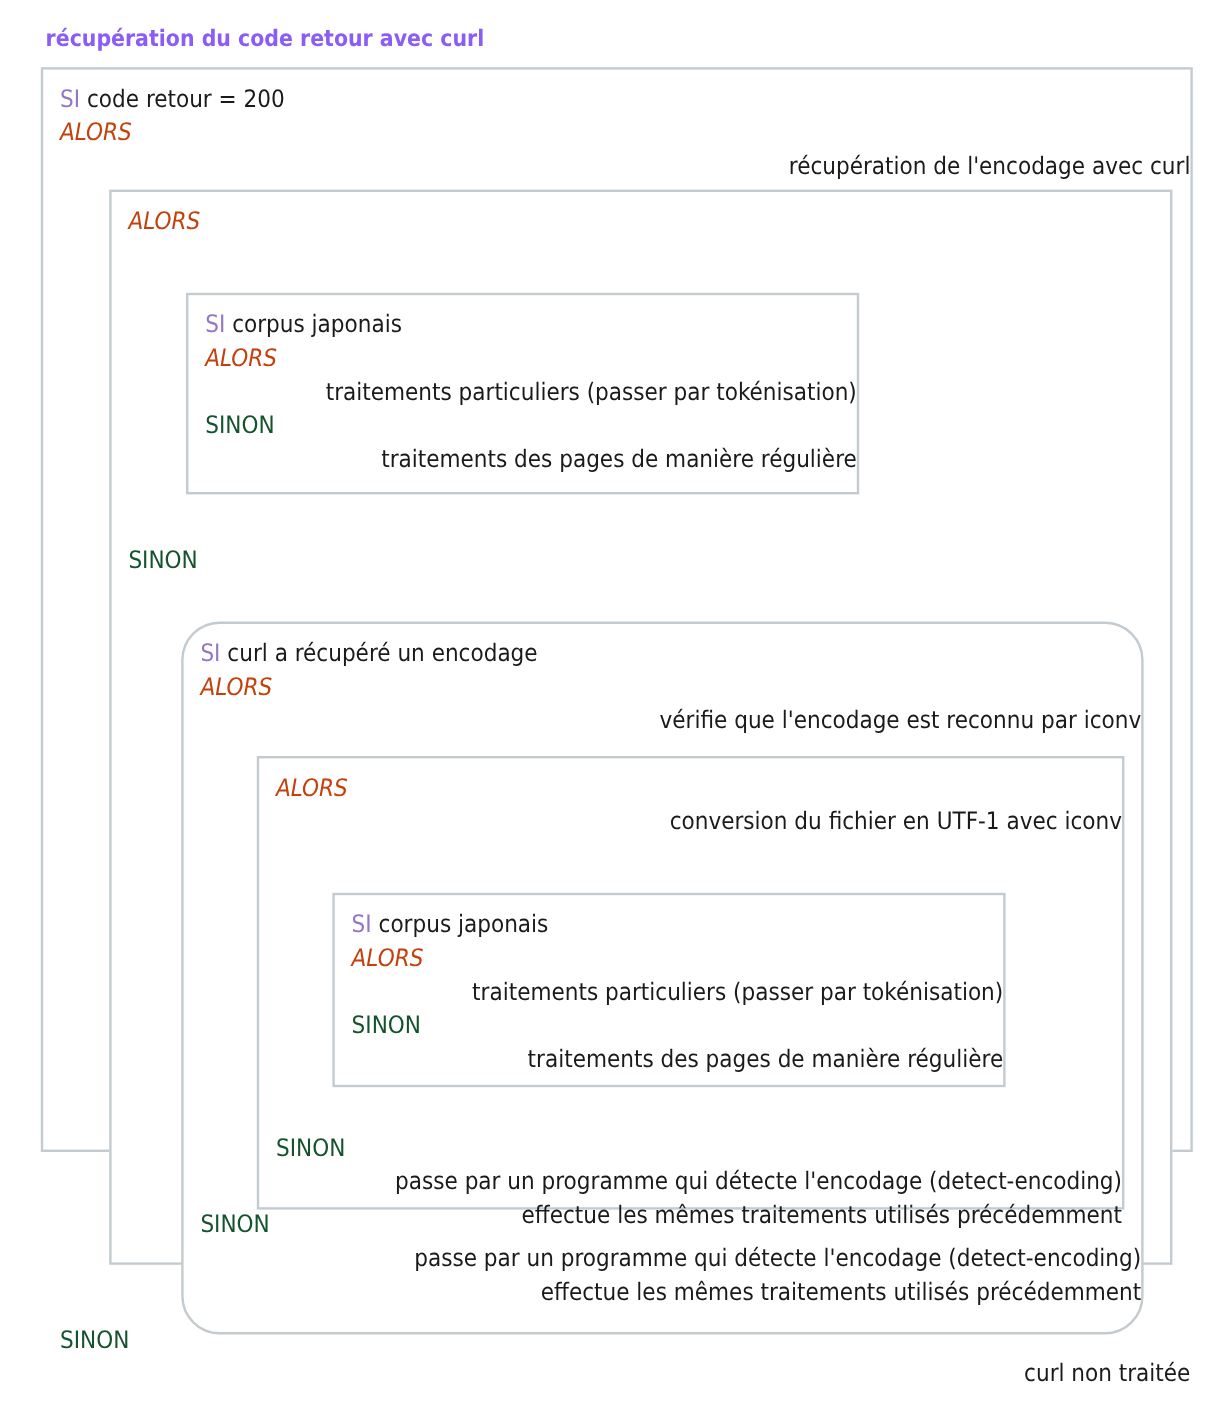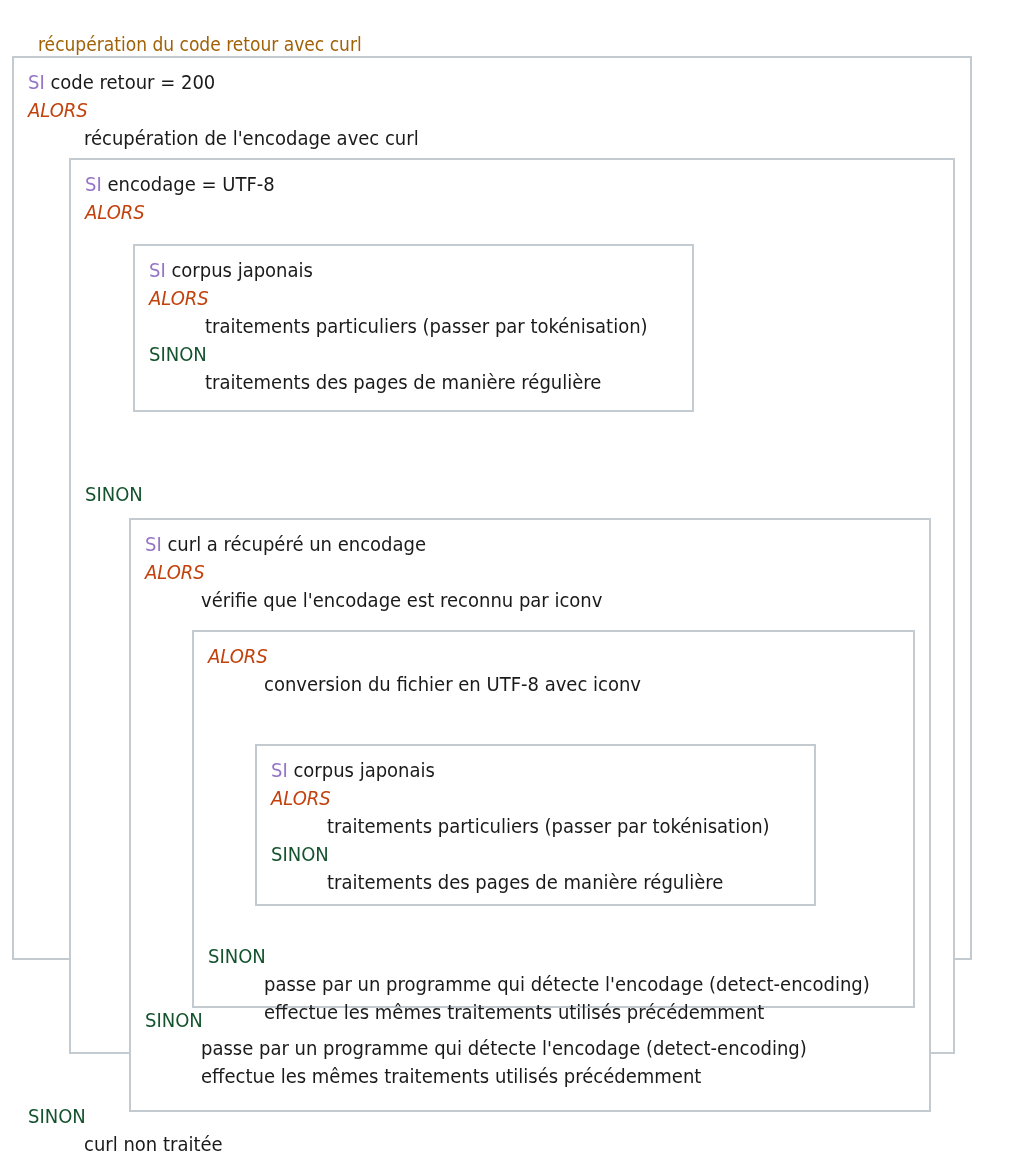--- a/index.html
+++ b/index.html
@@ -20,25 +20,26 @@
     position: relative;
     width: 1012px;
     height: 1175px;
     box-sizing: border-box;
     padding: 0;
   }
 
   .caption {
     position: absolute;
     left: 38px;
-    top: 32px;
+    top: 20px;
     font-size: 19px;
     line-height: 24px;
-    color: #a16207;
+    color: #8b5cf6;
     white-space: nowrap;
+    font-weight: bold;
   }
 
   
   .box {
     border: 2px solid #c3cbd0;
     background: #ffffff;
     box-sizing: border-box;
   }
 
   .line {
@@ -48,26 +49,26 @@
     color: #1a1a1a;
   }
 
   .kw-si    { color: #9575c5; }
   .kw-alors { color: #c2410c; font-style: italic; }
   .kw-sinon { color: #14532d; }
 
   .cond { color: #1a1a1a; }
 
   
-  .stmt { padding-left: 56px; }
+  .stmt { padding-left: 56px; text-align: right; }
 
   
   #box1 {
     position: absolute;
-    left: 12px;  top: 56px;
+    left: 34px;  top: 56px;
     width: 960px; height: 904px;
   }
   #box1 > .pad { padding: 10px 0 0 14px; }
 
   #box2 {
     position: absolute;
     left: 55px;  top: 100px;
     width: 886px; height: 896px;
   }
   #box2 > .pad { padding: 10px 0 0 14px; }
@@ -75,21 +76,21 @@
   #box3 {
     position: absolute;
     left: 62px;  top: 84px;
     width: 561px; height: 168px;
   }
   #box3 > .pad { padding: 10px 0 0 14px; }
 
   #box4 {
     position: absolute;
     left: 58px;  top: 358px;
-    width: 802px; height: 594px;
+    width: 802px; height: 594px; border-radius: 32px;
   }
   #box4 > .pad { padding: 10px 0 0 14px; }
 
   #box5 {
     position: absolute;
     left: 61px;  top: 110px;
     width: 723px; height: 378px;
   }
   #box5 > .pad { padding: 10px 0 0 14px; }
 
@@ -115,24 +116,20 @@
         <span class="cond">code retour = 200</span>
       </div>
 
       <div class="line kw-alors">ALORS</div>
 
       <div class="line stmt">récupération de l'encodage avec curl</div>
 
       <div class="box" id="box2">
         <div class="pad">
 
-          <div class="line">
-            <span class="kw-si">SI</span>
-            <span class="cond">encodage = UTF-8</span>
-          </div>
 
           <div class="line kw-alors">ALORS</div>
 
           <div class="box" id="box3">
             <div class="pad">
               <div class="line">
                 <span class="kw-si">SI</span>
                 <span class="cond">corpus japonais</span>
               </div>
               <div class="line kw-alors">ALORS</div>
@@ -157,21 +154,21 @@
               <div class="line kw-alors">ALORS</div>
 
               <div class="line stmt">vérifie que l'encodage est reconnu par iconv</div>
 
               <div class="box" id="box5">
                 <div class="pad">
 
 
                   <div class="line kw-alors">ALORS</div>
 
-                  <div class="line stmt">conversion du fichier en UTF-8 avec iconv</div>
+                  <div class="line stmt">conversion du fichier en UTF-1 avec iconv</div>
 
                   <div class="box" id="box6">
                     <div class="pad">
                       <div class="line">
                         <span class="kw-si">SI</span>
                         <span class="cond">corpus japonais</span>
                       </div>
                       <div class="line kw-alors">ALORS</div>
                       <div class="line stmt">traitements particuliers (passer par tokénisation)</div>
                       <div class="line kw-sinon">SINON</div>

